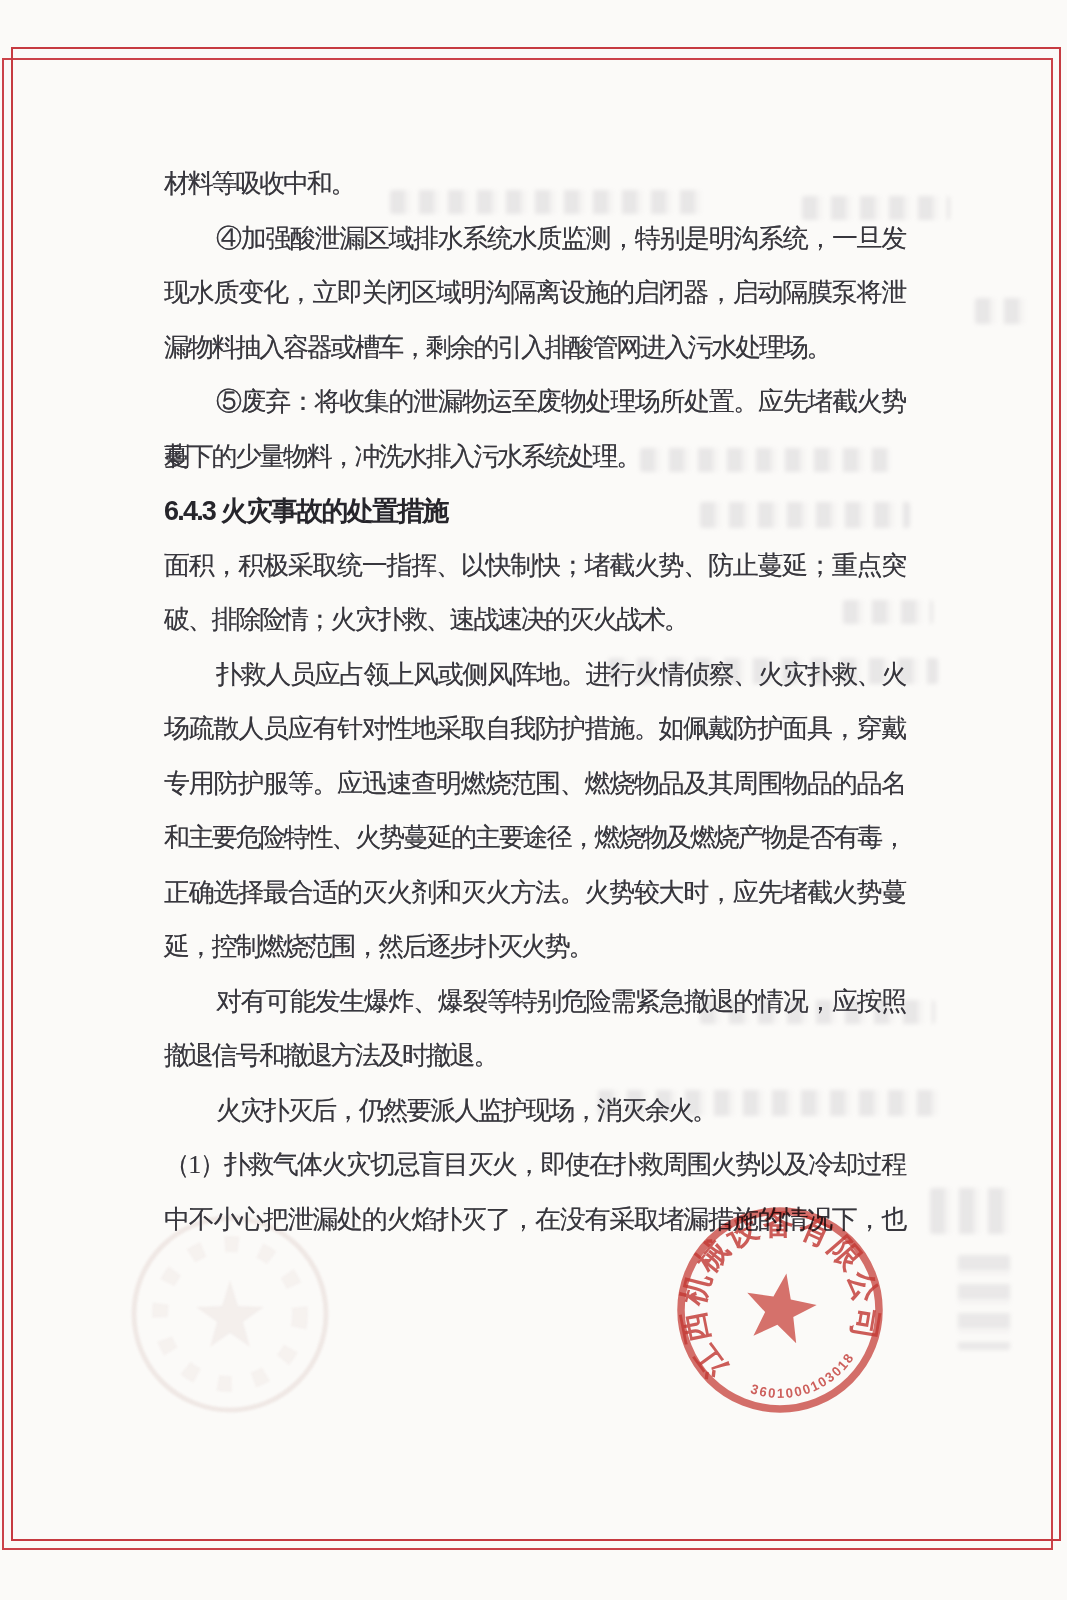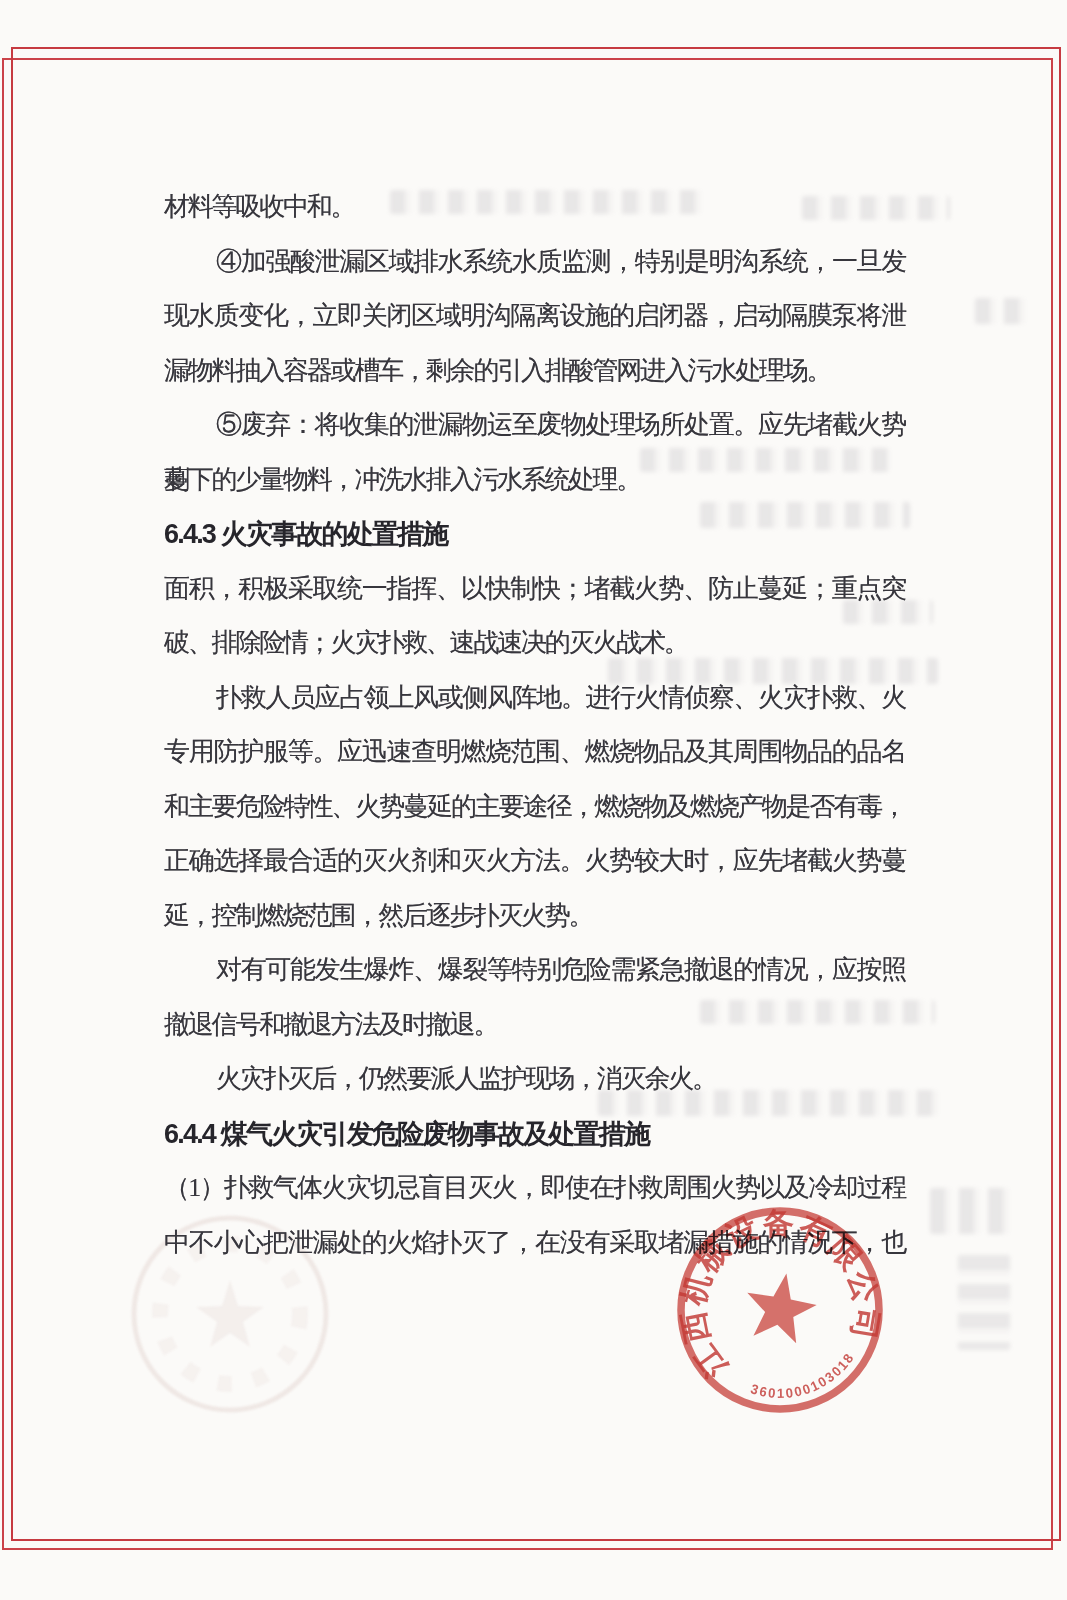--- a/index.html
+++ b/index.html
@@ -6,21 +6,21 @@
   body{background:#f3f1ef;font-family:"Liberation Serif","DejaVu Serif",serif;}
   .page{position:relative;width:1067px;height:1600px;background:#fbfaf8;overflow:hidden;}
 
   
   .border-a{position:absolute;left:11px;top:47px;width:1050px;height:1494px;
             border:2px solid #c63a41;box-sizing:border-box;}
   .border-b{position:absolute;left:2px;top:58px;width:1051px;height:1492px;
             border:2px solid #cb4249;box-sizing:border-box;}
 
   
-  .textblock{position:absolute;left:164px;top:180px;width:741px;}
+  .textblock{position:absolute;left:164px;top:157px;width:741px;}
   .ln{height:54.5px;line-height:54.5px;font-size:26px;letter-spacing:-2.2px;
       color:#37363d;text-align:justify;text-align-last:left;white-space:nowrap;
       text-shadow:0 0 .5px rgba(55,54,61,.55);}
   .ln.full{text-align-last:justify;white-space:normal;}
   .ln.ind{text-indent:52px;}
   .ln.head{font-family:"Liberation Sans","DejaVu Sans",sans-serif;font-weight:700;
            font-size:27px;letter-spacing:-1.8px;color:#26252b;text-align:center;
            text-align-last:left;text-shadow:none;}
 
   
@@ -72,28 +72,28 @@
     <div class="ln">材料等吸收中和。</div>
     <div class="ln ind full">④加强酸泄漏区域排水系统水质监测，特别是明沟系统，一旦发</div>
     <div class="ln full">现水质变化，立即关闭区域明沟隔离设施的启闭器，启动隔膜泵将泄</div>
     <div class="ln">漏物料抽入容器或槽车，剩余的引入排酸管网进入污水处理场。</div>
     <div class="ln ind full">⑤废弃：将收集的泄漏物运至废物处理场所处置。应先堵截火势蔓</div>
     <div class="ln">剩下的少量物料，冲洗水排入污水系统处理。</div>
     <div class="ln head">6.4.3 火灾事故的处置措施</div>
     <div class="ln full">面积，积极采取统一指挥、以快制快；堵截火势、防止蔓延；重点突</div>
     <div class="ln">破、排除险情；火灾扑救、速战速决的灭火战术。</div>
     <div class="ln ind full">扑救人员应占领上风或侧风阵地。进行火情侦察、火灾扑救、火</div>
+    <div class="ln full">场疏散人员应有针对性地采取自我防护措施。如佩戴防护面具，穿戴</div>
     <div class="ln full">专用防护服等。应迅速查明燃烧范围、燃烧物品及其周围物品的品名</div>
     <div class="ln full">和主要危险特性、火势蔓延的主要途径，燃烧物及燃烧产物是否有毒，</div>
     <div class="ln full">正确选择最合适的灭火剂和灭火方法。火势较大时，应先堵截火势蔓</div>
     <div class="ln">延，控制燃烧范围，然后逐步扑灭火势。</div>
     <div class="ln ind full">对有可能发生爆炸、爆裂等特别危险需紧急撤退的情况，应按照</div>
     <div class="ln">撤退信号和撤退方法及时撤退。</div>
     <div class="ln ind">火灾扑灭后，仍然要派人监护现场，消灭余火。</div>
-    <div class="ln head">6.4.4 煤气火灾引发危险废物事故及处置措施</div>
     <div class="ln full">（1）扑救气体火灾切忌盲目灭火，即使在扑救周围火势以及冷却过程</div>
     <div class="ln full">中不小心把泄漏处的火焰扑灭了，在没有采取堵漏措施的情况下，也</div>
   </main>
 
   <svg class="seal" viewBox="0 0 220 220">
     <defs>
       <path id="arcName" d="M 59.2 166.5 A 76 76 0 1 1 178.9 142.1" fill="none"></path>
       <path id="arcNum" d="M 79.9 192.7 A 88 88 0 0 0 187 152.7" fill="none"></path>
     </defs>
     <circle cx="110" cy="110" r="99" fill="none" stroke="rgba(204,72,66,0.78)" stroke-width="7.5"></circle>

